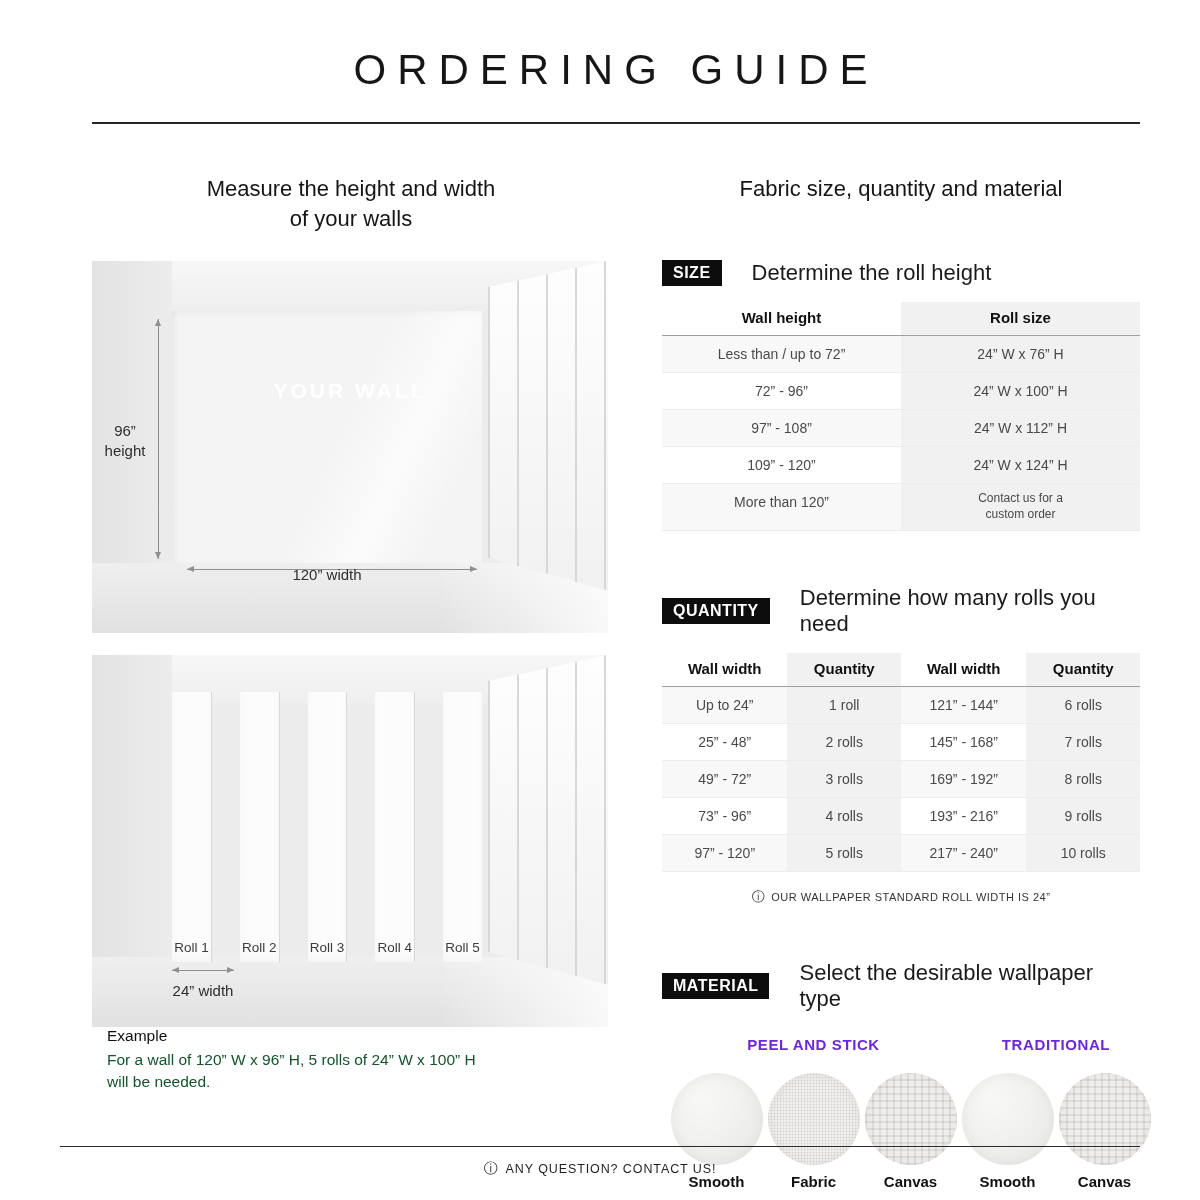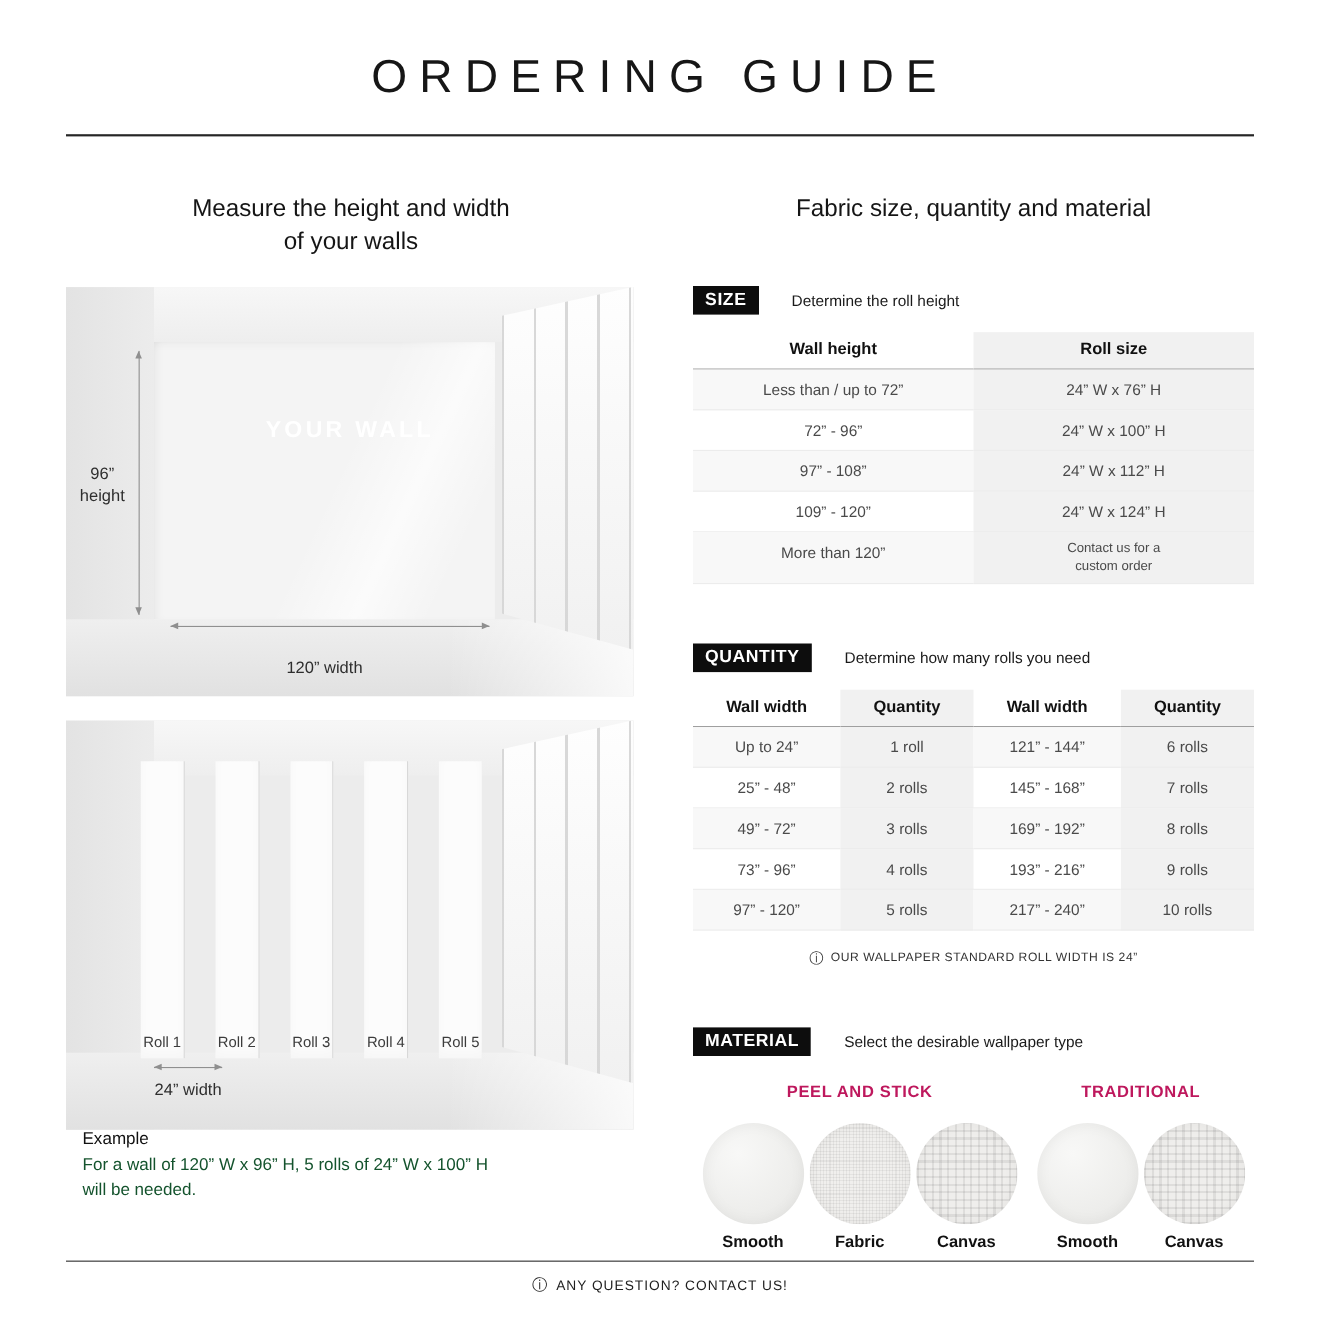--- a/index.html
+++ b/index.html
@@ -1,17 +1,17 @@
 <!DOCTYPE html>
 <html><head>
 <meta charset="utf-8">
 <style>
   * { margin:0; padding:0; box-sizing:border-box; }
   body { font-family:"Liberation Sans", sans-serif; background:#ffffff; }
-  .page { position:relative; width:1200px; height:1200px; background:#fff; overflow:hidden; }
+  .page { position:relative; width:1200px; height:1200px; background:#fff; overflow:hidden;padding-left:32px; }
 
   .title { text-align:center; margin-top:46px; font-size:42px; font-weight:400;
            letter-spacing:11px; color:#161616; }
   .rule-top { margin:28px 60px 0; border-top:2px solid #262626; }
 
   .columns { display:flex; padding:0 60px; gap:52px; }
   .col-left { width:518px; flex:none; }
   .col-right { flex:1; min-width:0; }
 
   .col-heading { font-size:22px; font-weight:400; color:#151515; text-align:center;
@@ -51,63 +51,63 @@
   .dim-h::before,.dim-h::after { content:""; position:absolute; top:-3px;
             border-top:3px solid transparent; border-bottom:3px solid transparent; }
   .dim-h::before { left:0; border-right:7px solid #8f8f8f; }
   .dim-h::after { right:0; border-left:7px solid #8f8f8f; }
 
   .dim-height-line { left:66px; top:58px; height:240px; }
   .dim-label { position:absolute; font-size:15px; color:#2e2e2e; text-align:center;
                white-space:pre-line; line-height:1.35; z-index:3; }
   .dim-label-height { left:4px; top:160px; width:58px; }
   .dim-width-line { left:95px; top:308px; width:290px; }
-  .dim-label-width { left:80px; top:337px; width:310px; }
-
-  .panels { position:absolute; left:68px; top:37px; width:310px; height:270px;
+  .dim-label-width { left:80px; top:304px; width:310px; }
+
+  .panels { position:absolute; left:80px; top:37px; width:310px; height:270px;
             display:flex; z-index:2;gap:28px; }
   .panel { flex:1; background:#fcfcfc; border-right:1px solid #d8d8d8; position:relative;
            box-shadow:inset 0 -6px 10px rgba(0,0,0,0.025); }
   .panel:last-child { border-right:none; }
   .panel-label { position:absolute; bottom:7px; left:0; right:0; text-align:center;
                  font-size:13.5px; color:#3c3c3c; }
   .dim-roll-line { left:80px; top:315px; width:62px; z-index:3; }
   .dim-label-roll { left:50px; top:326px; width:122px; }
 
   .example { padding-left:15px; }
   .example-title { font-size:15.5px; color:#111; margin-bottom:4px; }
   .example-text { font-size:15.5px; color:#14532d; line-height:1.42; white-space:pre-line; }
 
   
   .section-size { margin-top:56px; }
   .section-quantity { margin-top:54px; }
   .section-material { margin-top:54px; }
   .section-head { display:flex; align-items:center; gap:30px; }
   .badge { background:#0d0d0d; color:#ffffff; font-weight:700; font-size:16px;
            letter-spacing:0.5px; padding:4px 11px; }
-  .section-sub { font-size:14px; color:#1a1a1a; }
+  .section-sub { font-size:22px; color:#1a1a1a; }
 
   .table { display:grid; margin-top:16px; }
   .size-table { grid-template-columns:1fr 1fr; }
   .quantity-table { grid-template-columns:1.05fr 0.95fr 1.05fr 0.95fr; }
   .cell { text-align:center; }
   .th { font-weight:700; font-size:15px; color:#111; padding:7px 0 9px;
         border-bottom:1px solid #9f9f9f; }
   .td { font-size:14px; color:#4a4a4a; padding:10px 2px; border-bottom:1px solid #ececec; }
   .val { background:#f1f1f1; }
   .alt { background:#f8f8f8; }
   .small { font-size:12px; line-height:1.3; padding:7px 70px; }
 
   .note { margin-top:16px; text-align:center; font-size:11px; letter-spacing:0.5px;
           color:#333; display:flex; justify-content:center; align-items:center; gap:6px; }
   .note .info-icon { font-size:13px; }
 
   .material-groups { display:flex; justify-content:space-between; margin-top:24px; padding:0 6px; }
   .group-title { text-align:center; font-weight:700; font-size:15px; letter-spacing:0.6px;
-                 color:#be185d; margin-bottom:20px; }
+                 color:#6d28d9; margin-bottom:20px; }
   .swatch-row { display:flex; }
   .swatch-item { width:97px; display:flex; flex-direction:column; align-items:center; }
   .swatch { width:92px; height:92px; border-radius:50%;
             box-shadow:inset 0 0 14px rgba(0,0,0,0.05); }
   .tex-smooth { background:radial-gradient(circle at 35% 30%, #f8f8f7, #ededeb 65%, #e5e5e3); }
   .tex-fabric { background-color:#f0efed; background-image:
       repeating-linear-gradient(0deg, rgba(0,0,0,0.05) 0 1px, rgba(0,0,0,0) 1px 3px),
       repeating-linear-gradient(90deg, rgba(0,0,0,0.05) 0 1px, rgba(0,0,0,0) 1px 3px); }
   .tex-canvas { background-color:#efeeec; background-image:
       repeating-linear-gradient(0deg, rgba(0,0,0,0.07) 0 2px, rgba(0,0,0,0) 2px 7px),

